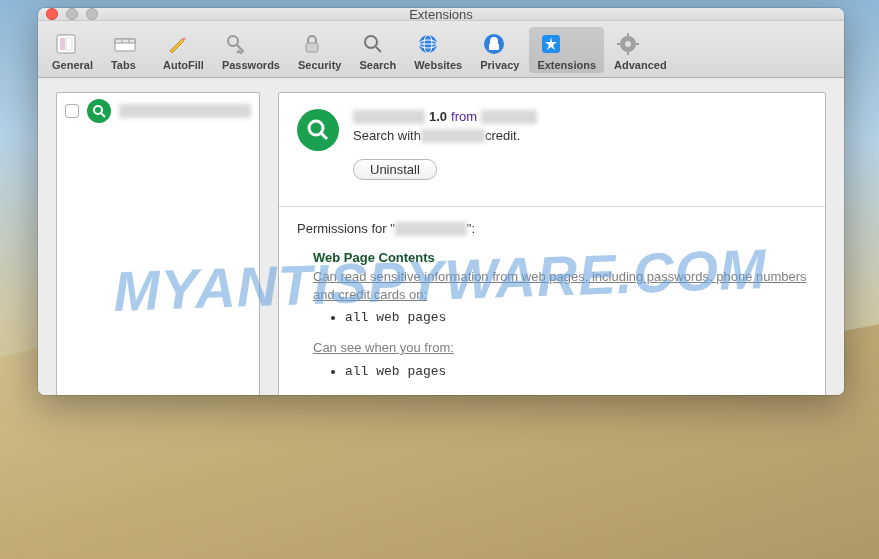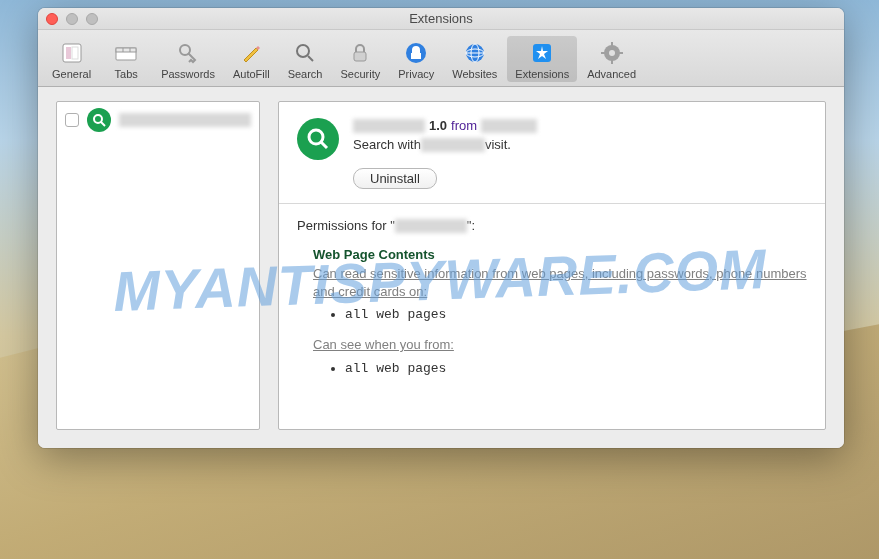--- a/index.html
+++ b/index.html
@@ -35,21 +35,21 @@
       white-space: nowrap;
       pointer-events: none;
       z-index: 100;
       font-family: Arial, sans-serif;
     }
     .window {
       position: absolute;
       top: 8px;
       left: 38px;
       width: 806px;
-      height: 440px;
+      height: 387px;
       background: #ececec;
       border-radius: 7px;
       box-shadow: 0 10px 40px rgba(0,0,0,0.35), 0 0 0 1px rgba(0,0,0,0.1);
       display: flex;
       flex-direction: column;
       overflow: hidden;
     }
     .titlebar {
       height: 22px;
       display: flex;
@@ -75,25 +75,25 @@
     .toolbar {
       display: flex;
       padding: 6px 6px 4px;
       background: linear-gradient(#e8e8e8, #d8d8d8);
       border-bottom: 1px solid #b0b0b0;
       gap: 2px;
     }
     .toolbar-item {
       display: flex;
       flex-direction: column;
-      align-items: center;
       padding: 3px 8px 2px;
       border-radius: 4px;
       cursor: pointer;
       min-width: 50px;
+      font-weight: bold;
     }
     .toolbar-item.active {
       background: rgba(0,0,0,0.12);
     }
     .toolbar-icon {
       width: 28px;
       height: 28px;
       display: flex;
       align-items: center;
       justify-content: center;
@@ -146,21 +146,21 @@
     }
     .detail {
       flex: 1;
       background: #fff;
       border: 1px solid #b8b8b8;
       border-radius: 2px;
       display: flex;
       flex-direction: column;
     }
     .detail-header {
-      padding: 16px 18px 14px;
+      padding: 16px 18px 26px;
       display: flex;
       gap: 14px;
       border-bottom: 1px solid #d8d8d8;
       justify-content: center;
     }
     .ext-big-icon {
       width: 42px;
       height: 42px;
       border-radius: 50%;
       background: #1ba050;
@@ -250,72 +250,72 @@
             <rect x="3" y="8" width="20" height="4" fill="#e8e8e8" stroke="#999"></rect>
             <line x1="10" y1="8" x2="10" y2="12" stroke="#999"></line>
             <line x1="17" y1="8" x2="17" y2="12" stroke="#999"></line>
           </svg>
       </div>
       <span class="toolbar-label">Tabs</span>
     </div>
     <div class="toolbar-item">
       <div class="toolbar-icon">
         <svg width="26" height="26" viewBox="0 0 26 26">
+            <path d="M6 20 L18 8 L20 10 L8 22 Z" fill="#f0c040" stroke="#c09020"></path>
+            <path d="M18 8 L20 6 L22 8 L20 10 Z" fill="#e89090"></path>
+          </svg>
+      </div>
+      <span class="toolbar-label">AutoFill</span>
+    </div>
+    <div class="toolbar-item">
+      <div class="toolbar-icon">
+        <svg width="26" height="26" viewBox="0 0 26 26">
             <circle cx="10" cy="10" r="5" fill="none" stroke="#999" stroke-width="2"></circle>
             <path d="M13 13 L20 20 L18 22 L16 20 L14 22" fill="none" stroke="#999" stroke-width="2"></path>
           </svg>
       </div>
       <span class="toolbar-label">Passwords</span>
     </div>
     <div class="toolbar-item">
       <div class="toolbar-icon">
         <svg width="26" height="26" viewBox="0 0 26 26">
-            <path d="M6 20 L18 8 L20 10 L8 22 Z" fill="#f0c040" stroke="#c09020"></path>
-            <path d="M18 8 L20 6 L22 8 L20 10 Z" fill="#e89090"></path>
-          </svg>
-      </div>
-      <span class="toolbar-label">AutoFill</span>
+            <rect x="7" y="12" width="12" height="9" rx="2" fill="#d0d0d0" stroke="#999"></rect>
+            <path d="M9 12 V9 a4 4 0 0 1 8 0 V12" fill="none" stroke="#999" stroke-width="2"></path>
+          </svg>
+      </div>
+      <span class="toolbar-label">Security</span>
     </div>
     <div class="toolbar-item">
       <div class="toolbar-icon">
         <svg width="26" height="26" viewBox="0 0 26 26">
             <circle cx="11" cy="11" r="6" fill="none" stroke="#777" stroke-width="2"></circle>
             <line x1="16" y1="16" x2="21" y2="21" stroke="#777" stroke-width="2"></line>
           </svg>
       </div>
       <span class="toolbar-label">Search</span>
-    </div>
-    <div class="toolbar-item">
-      <div class="toolbar-icon">
-        <svg width="26" height="26" viewBox="0 0 26 26">
-            <rect x="7" y="12" width="12" height="9" rx="2" fill="#d0d0d0" stroke="#999"></rect>
-            <path d="M9 12 V9 a4 4 0 0 1 8 0 V12" fill="none" stroke="#999" stroke-width="2"></path>
-          </svg>
-      </div>
-      <span class="toolbar-label">Security</span>
-    </div>
-    <div class="toolbar-item">
-      <div class="toolbar-icon">
-        <svg width="26" height="26" viewBox="0 0 26 26">
-            <circle cx="13" cy="13" r="10" fill="#3080e0"></circle>
-            <path d="M9 13 L9 10 a4 4 0 0 1 8 0 L17 13 M8 13 h10 v6 h-10 z" fill="#fff"></path>
-          </svg>
-      </div>
-      <span class="toolbar-label">Privacy</span>
     </div>
     <div class="toolbar-item">
       <div class="toolbar-icon">
         <svg width="26" height="26" viewBox="0 0 26 26">
             <circle cx="13" cy="13" r="9" fill="#3080e0"></circle>
             <ellipse cx="13" cy="13" rx="9" ry="4" fill="none" stroke="#fff"></ellipse>
             <ellipse cx="13" cy="13" rx="4" ry="9" fill="none" stroke="#fff"></ellipse>
             <line x1="4" y1="13" x2="22" y2="13" stroke="#fff"></line>
           </svg>
       </div>
       <span class="toolbar-label">Websites</span>
+    </div>
+    <div class="toolbar-item">
+      <div class="toolbar-icon">
+        <svg width="26" height="26" viewBox="0 0 26 26">
+            <circle cx="13" cy="13" r="10" fill="#3080e0"></circle>
+            <path d="M9 13 L9 10 a4 4 0 0 1 8 0 L17 13 M8 13 h10 v6 h-10 z" fill="#fff"></path>
+          </svg>
+      </div>
+      <span class="toolbar-label">Privacy</span>
     </div>
     <div class="toolbar-item active">
       <div class="toolbar-icon">
         <svg width="26" height="26" viewBox="0 0 26 26">
             <rect x="4" y="4" width="18" height="18" rx="3" fill="#2090f0"></rect>
             <path d="M13 6 L14 11 L19 11 L15 14 L17 19 L13 16 L9 19 L11 14 L7 11 L12 11 Z" fill="#fff"></path>
           </svg>
       </div>
       <span class="toolbar-label">Extensions</span>
     </div>
@@ -361,21 +361,21 @@
         <div class="detail-header-text">
           <div class="version-line">
             <span class="blur-box" style="width:72px"></span>
             <b>1.0</b>
             <span style="color:#4c1d95">from</span>
             <span class="blur-box" style="width:56px"></span>
           </div>
           <div class="desc-line">
             <span>Search with</span>
             <span class="blur-box" style="width:64px"></span>
-            <span>visit.</span>
+            <span>credit.</span>
           </div>
           <button class="uninstall-btn">Uninstall</button>
         </div>
       </div>
 
       <div class="detail-body">
         <div class="perm-for">
           <span>Permissions for "</span>
           <span class="blur-box" style="width:72px"></span>
           <span>":</span>

